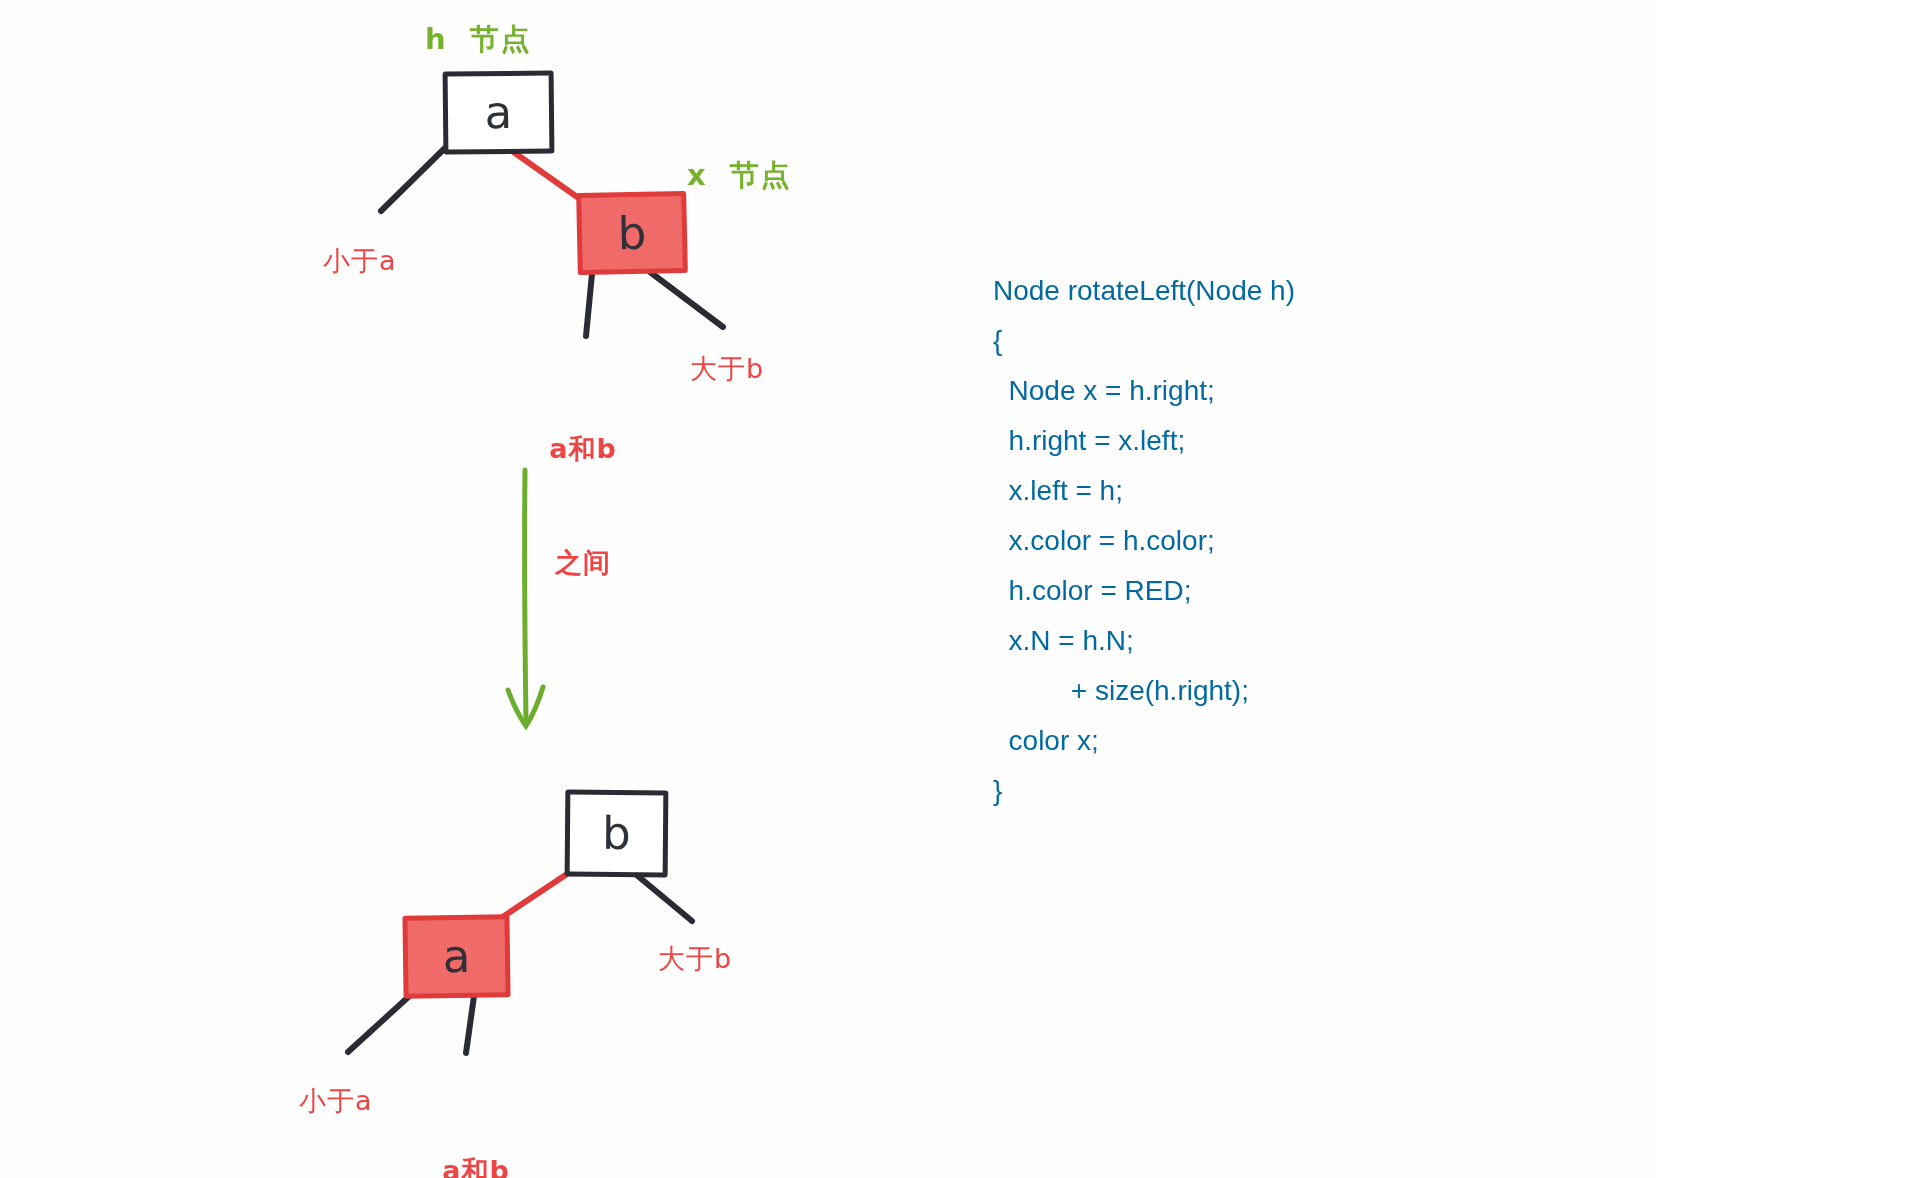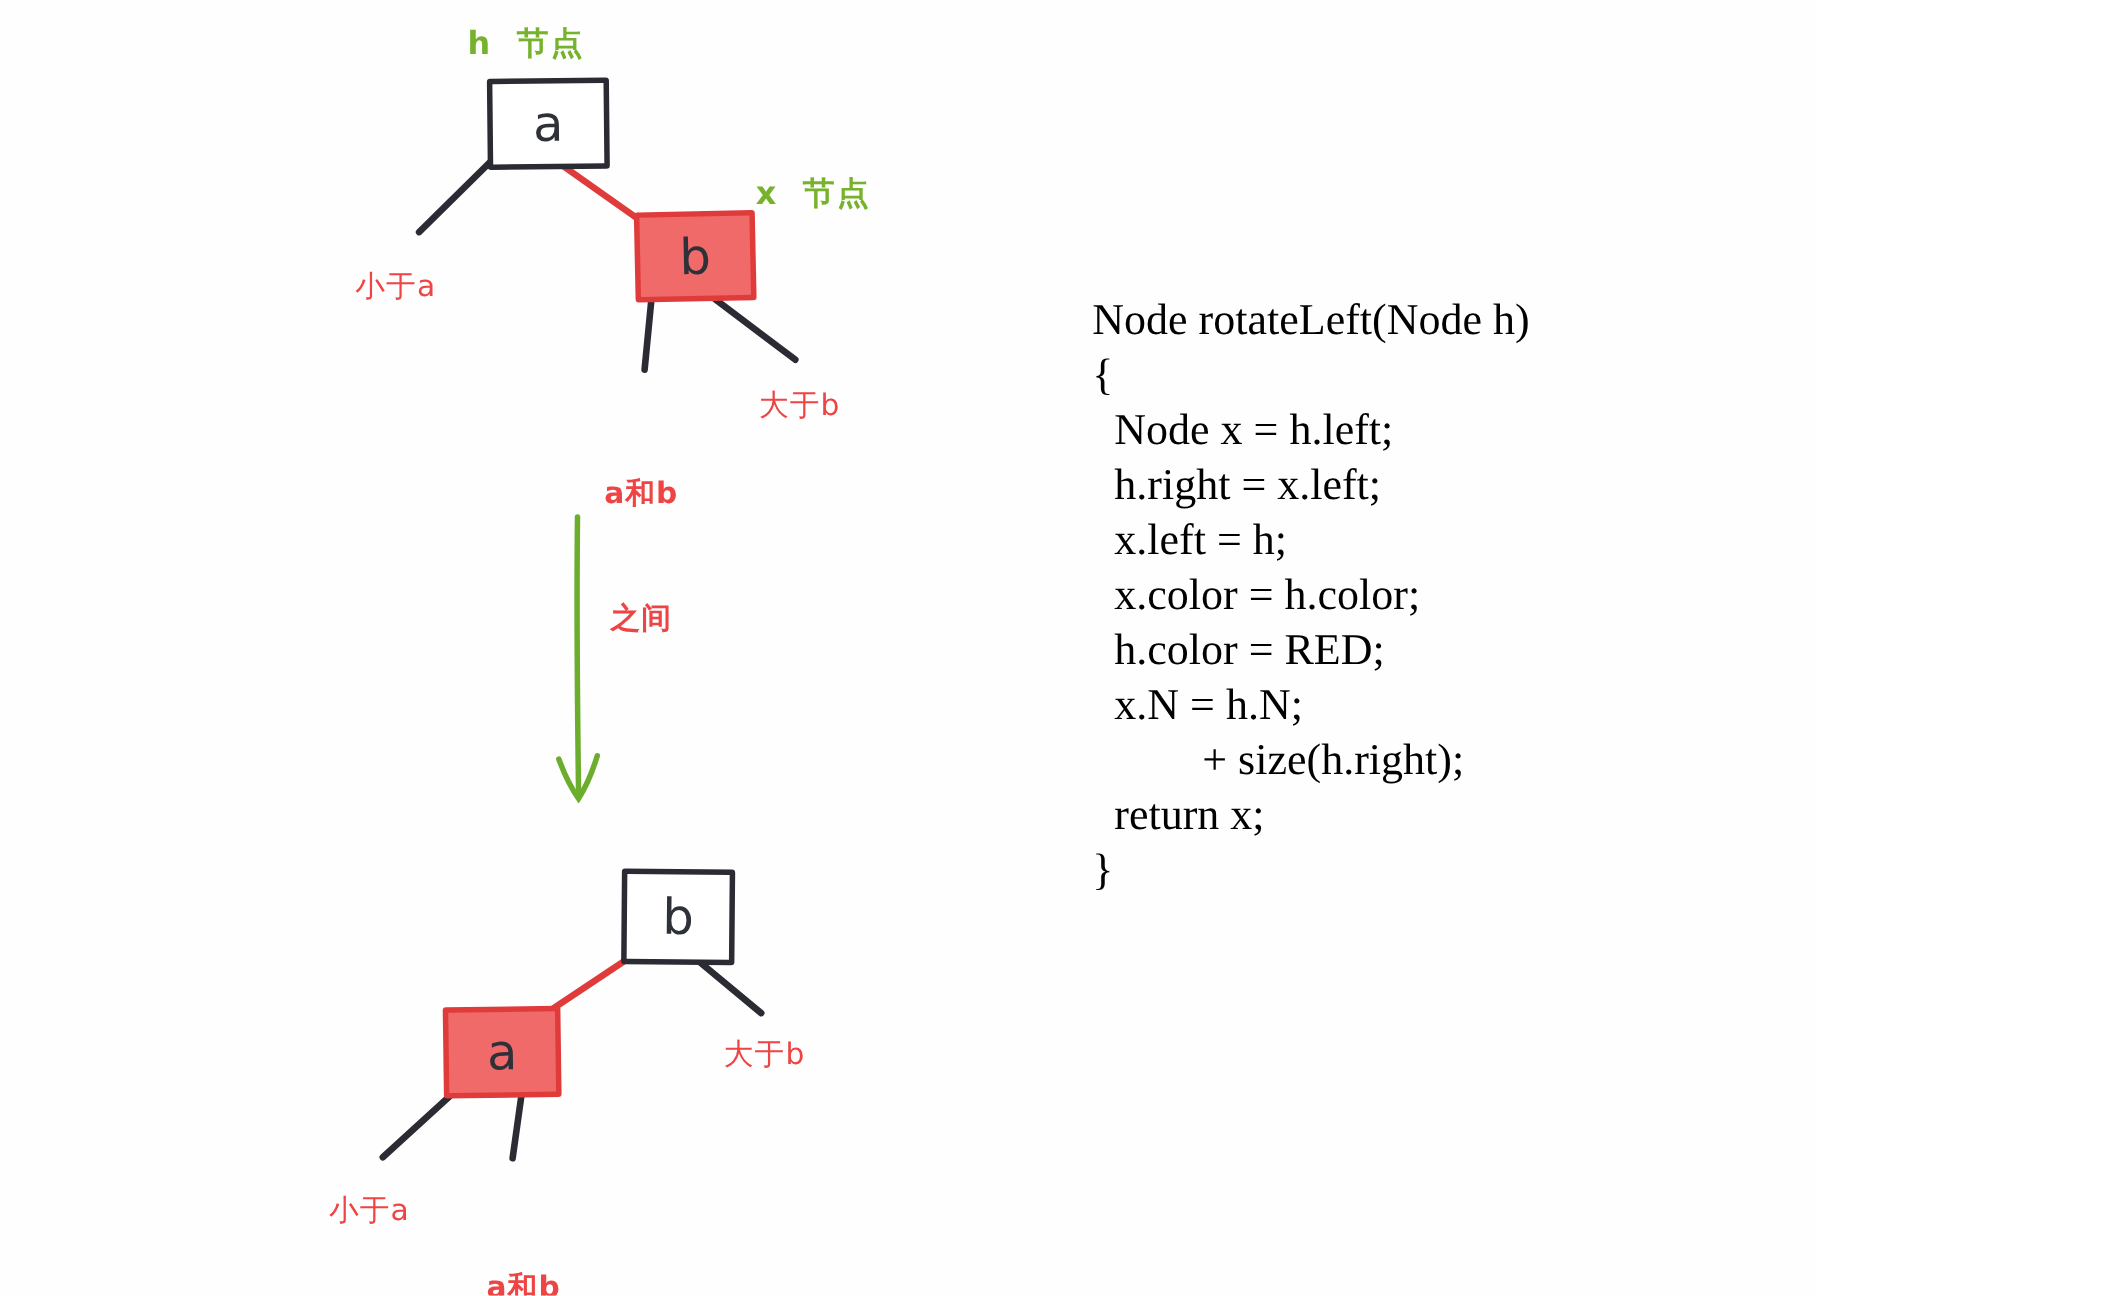--- a/index.html
+++ b/index.html
@@ -21,22 +21,22 @@
     line-height:38px; white-space:pre;
   }
   .lbl-center { text-align:center;font-weight:bold; }
   .lbl-green {
     position:absolute; font-size:29px; font-weight:600; color:#76b22c;
     letter-spacing:2px; word-spacing:10px; white-space:pre;
   }
 
   .code {
     position:absolute; left:993px; top:266px;
-    font-family:Liberation Serif, serif;
-    font-size:40px; line-height:50px; color:#000000;
+    font-family:Liberation Sans, sans-serif;
+    font-size:28px; line-height:50px; color:#0369a1;
   }
   .code-line { white-space:pre; }
 
   .logo {
     position:absolute; left:1653px; top:1050px;
     display:flex; align-items:center; gap:11px;
   }
   .logo-text {
     font-size:38px; font-weight:600; color:#54555a; letter-spacing:2px;
   }
@@ -96,28 +96,28 @@
   <div class="lbl" style="left:299px; top:1082px;">小于a</div>
 
   <div class="lbl lbl-center" style="left:440px; top:1076px; width:72px;">
     <div>a和b</div>
     
   </div>
 
   <div class="code">
     <div class="code-line">Node rotateLeft(Node h)</div>
     <div class="code-line">{</div>
-    <div class="code-line">  Node x = h.left;</div>
+    <div class="code-line">  Node x = h.right;</div>
     <div class="code-line">  h.right = x.left;</div>
     <div class="code-line">  x.left = h;</div>
     <div class="code-line">  x.color = h.color;</div>
     <div class="code-line">  h.color = RED;</div>
     <div class="code-line">  x.N = h.N;</div>
     <div class="code-line">          + size(h.right);</div>
-    <div class="code-line">  return x;</div>
+    <div class="code-line">  color x;</div>
     <div class="code-line">}</div>
   </div>
 
   <div class="logo">
     <svg width="44" height="54" viewBox="0 0 44 54">
 
       <path d="M8.5,35 A18,18 0 1,1 35.5,35" stroke="#e8813f" stroke-width="7" fill="none" stroke-linecap="round"></path>
 
       <path d="M7,38 Q15,49 22,50 Q29,49 37,38" stroke="#e8813f" stroke-width="5" fill="none" stroke-linecap="round"></path>
 

